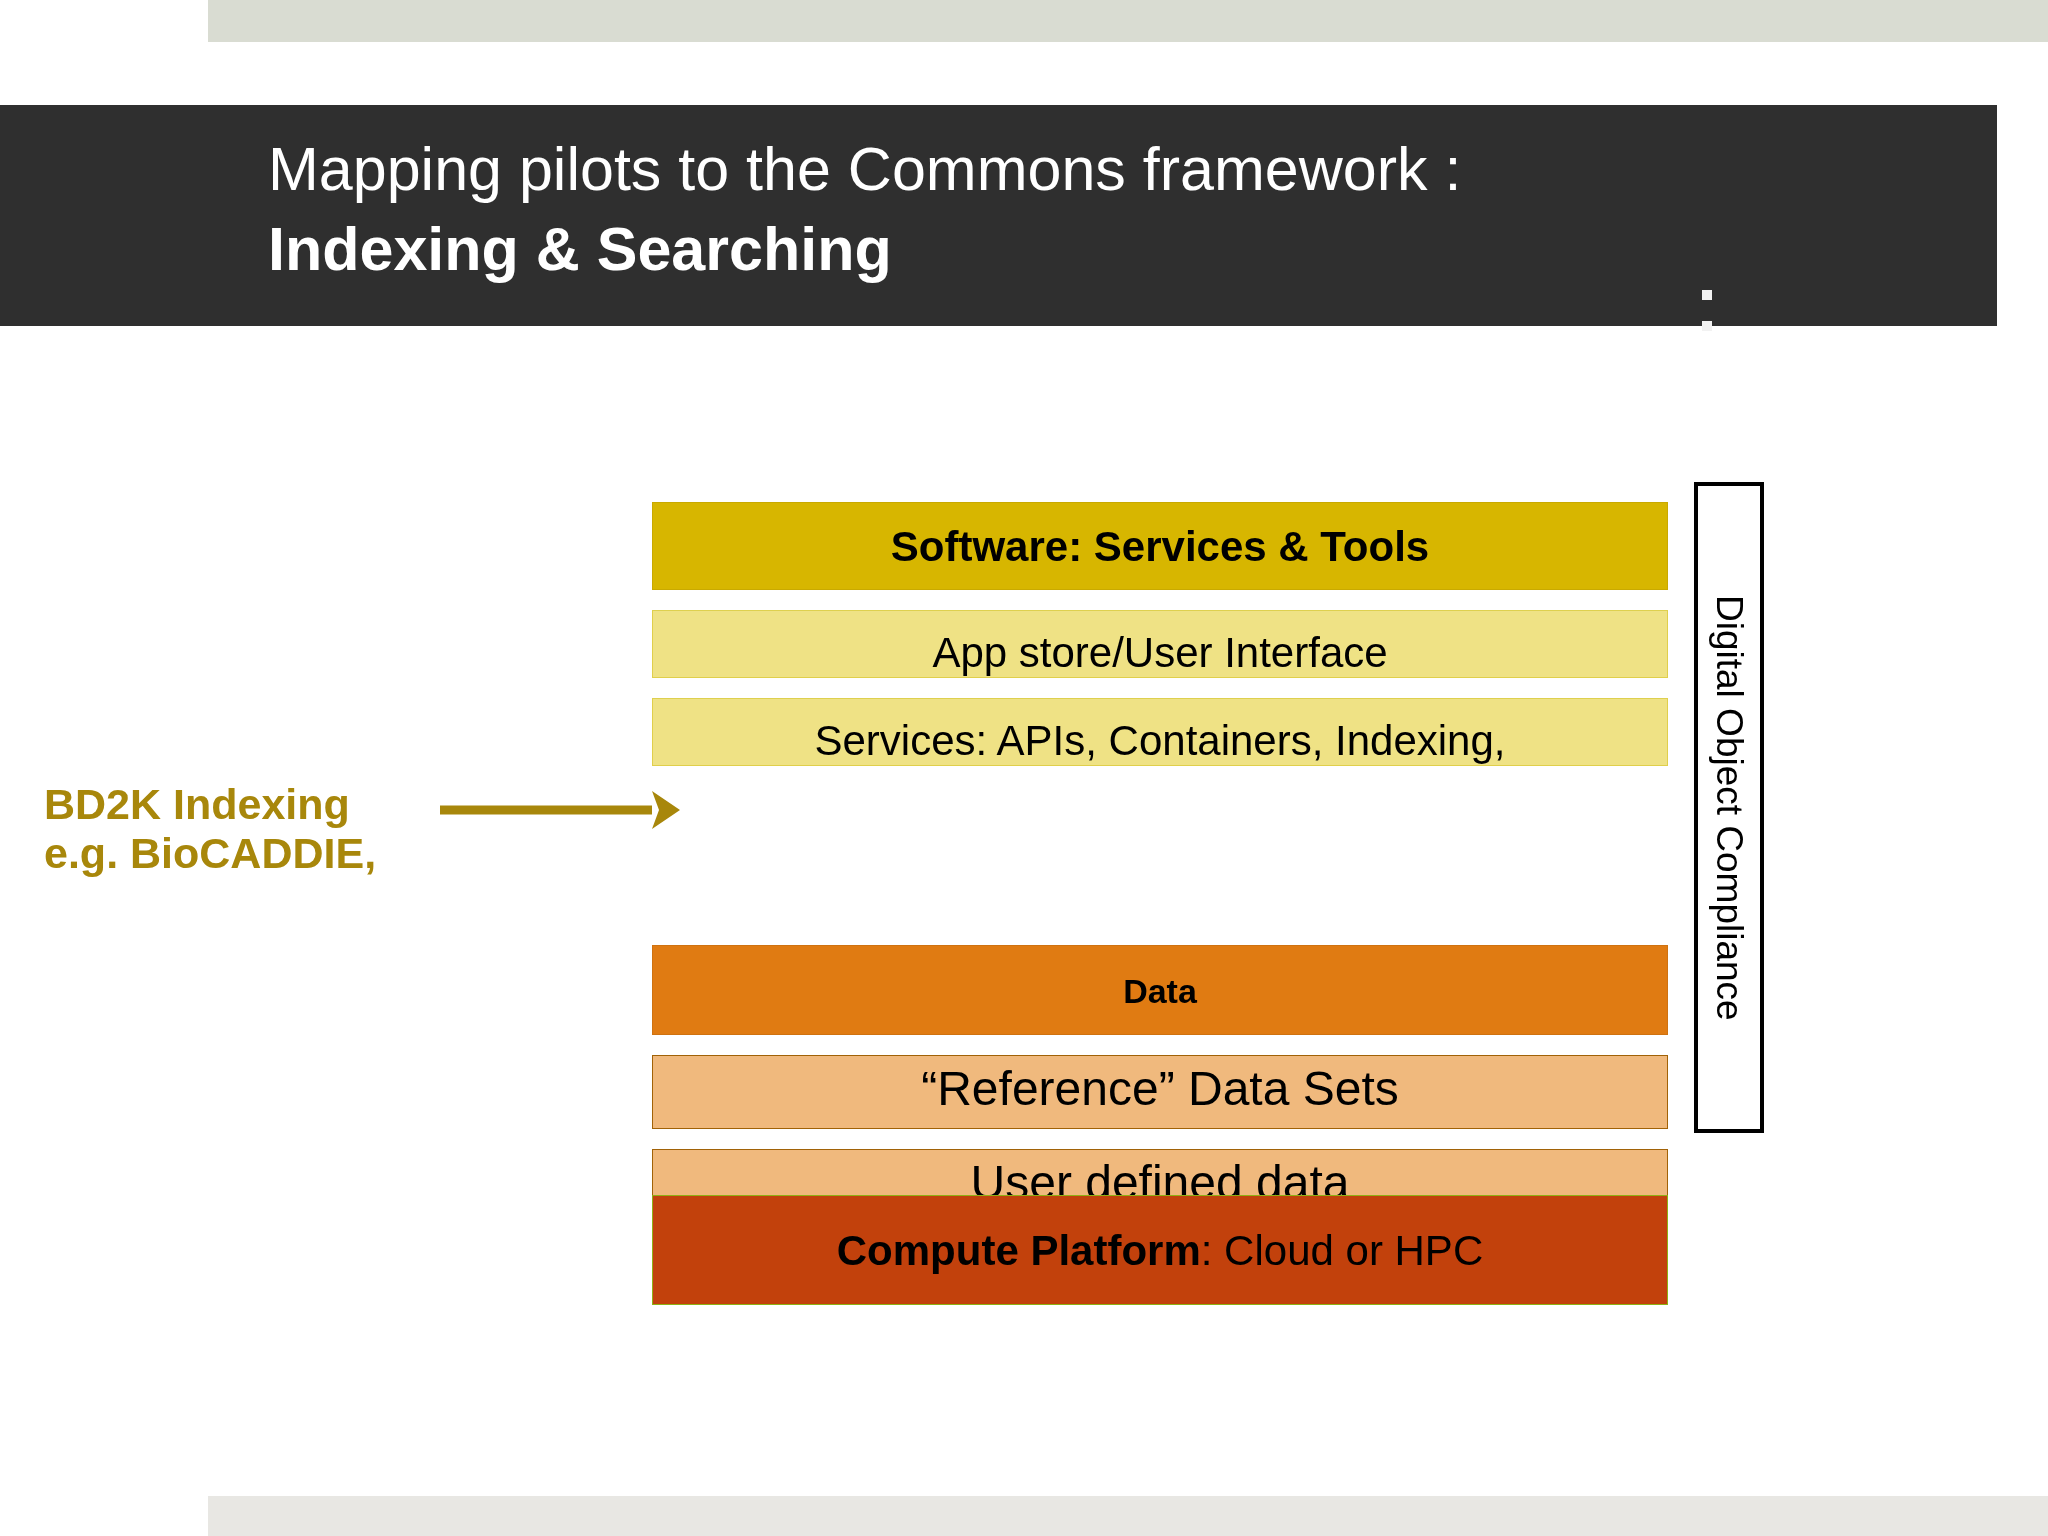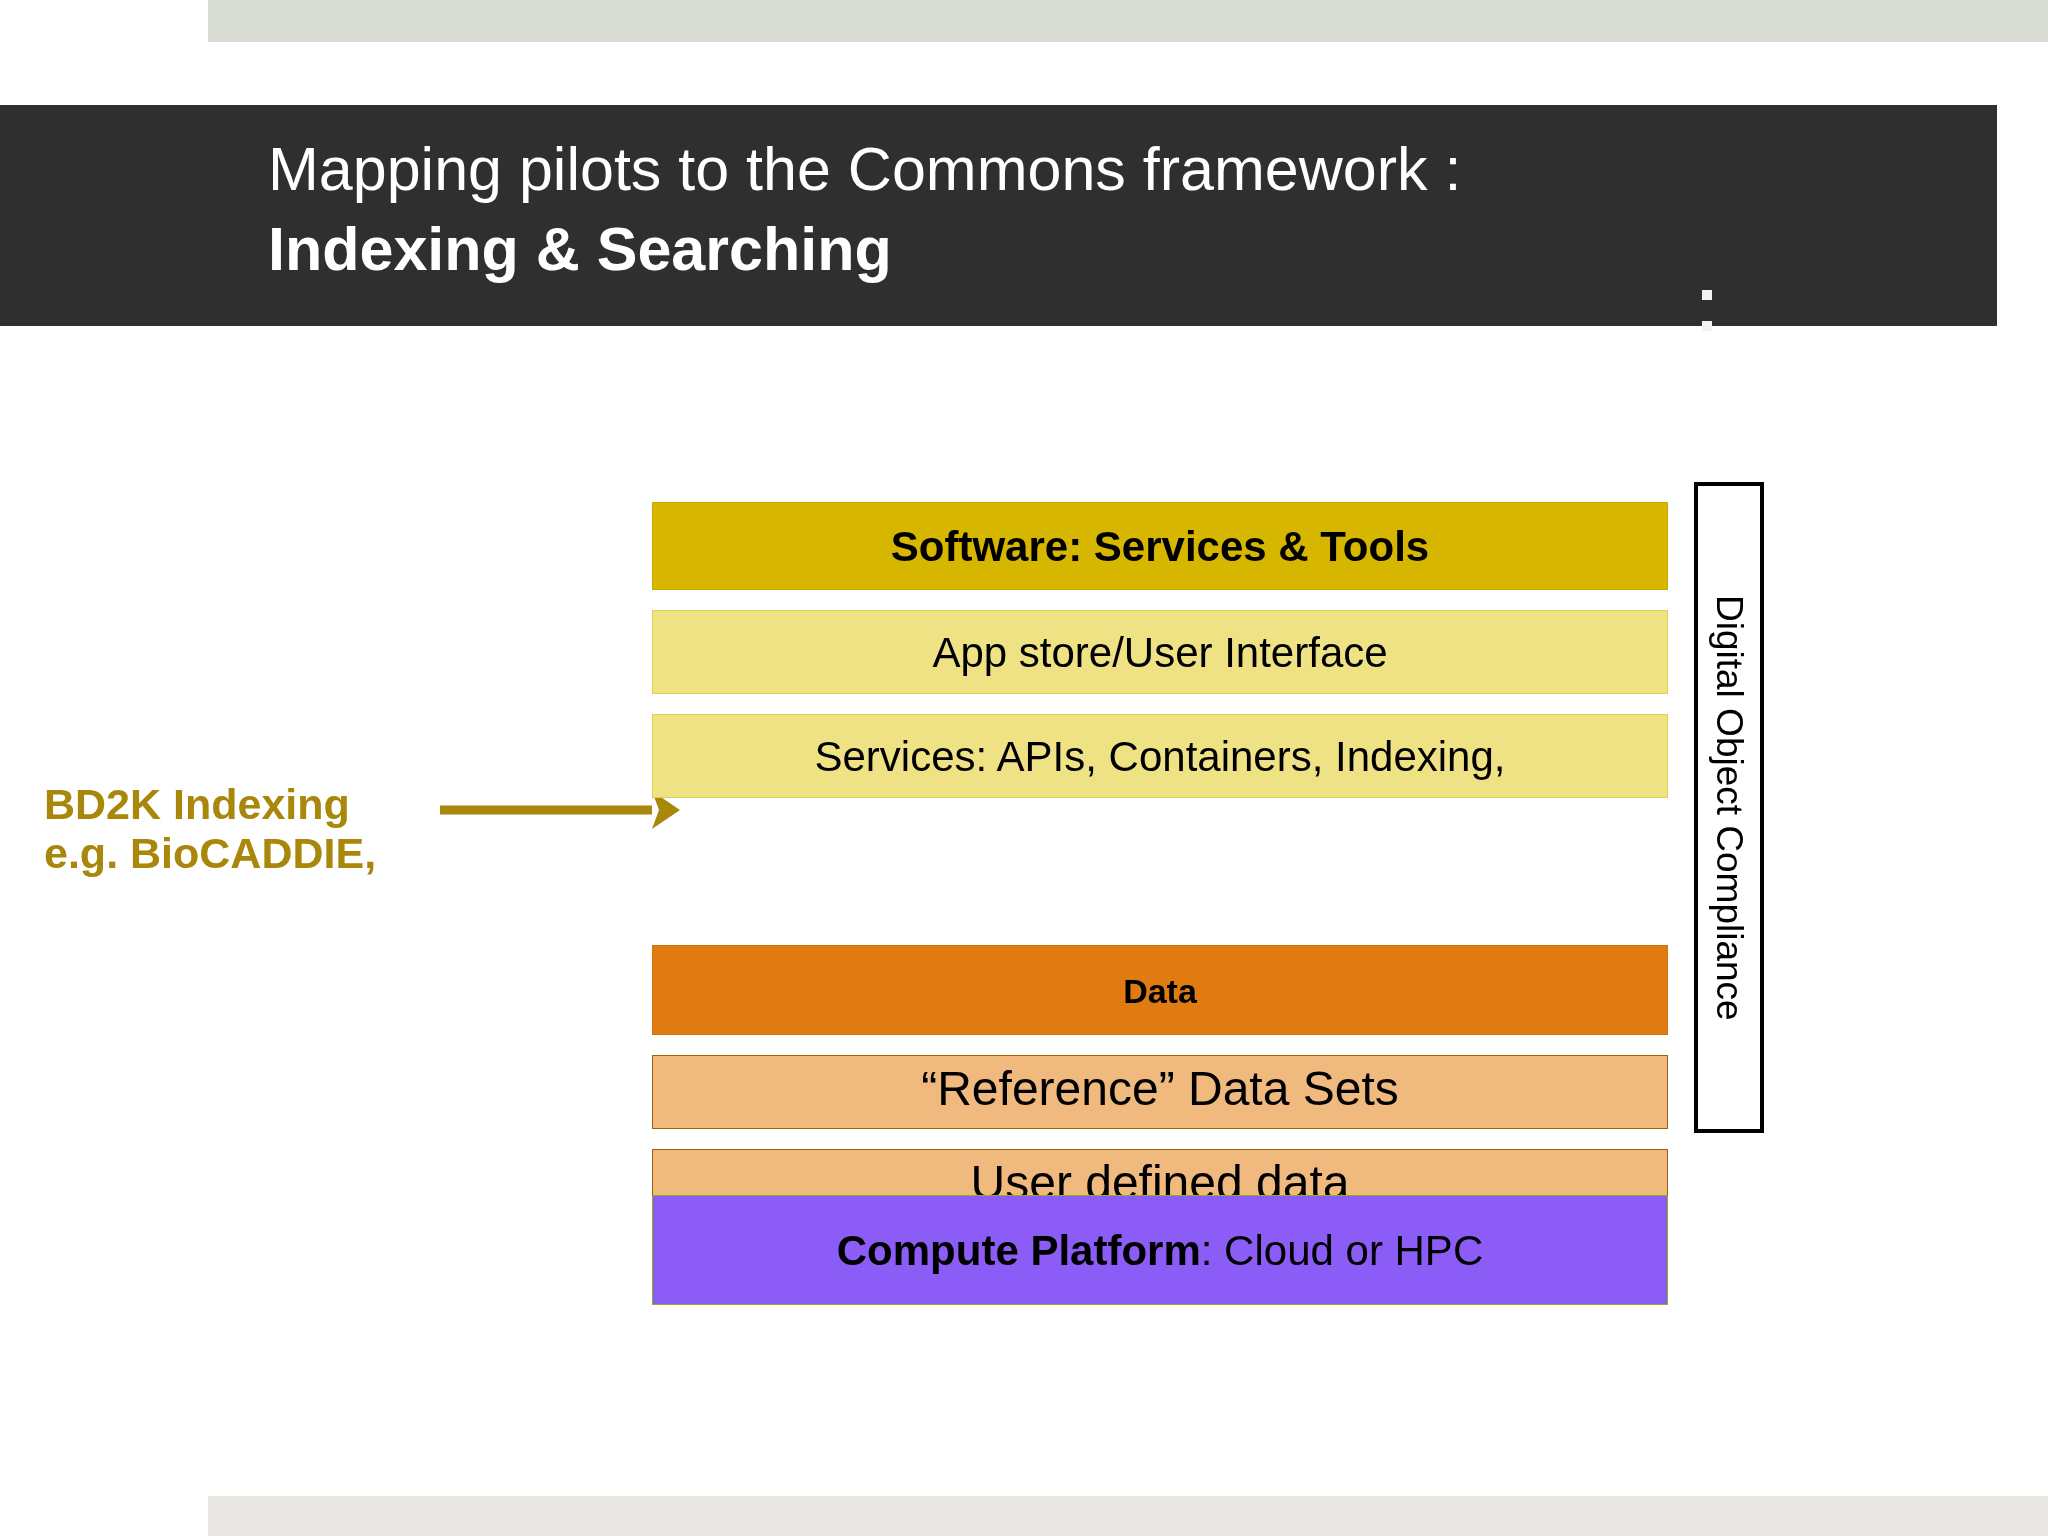--- a/index.html
+++ b/index.html
@@ -100,21 +100,21 @@
   }
   .row-sw-head {
     height: 88px;
     line-height: 88px;
     background: #d7b600;
     border: 1px solid #c9a900;
     font-size: 42px;
     font-weight: bold;
   }
   .row-sw {
-    height: 84px;
+    height: 68px;
     line-height: 84px;
     background: #efe285;
     border: 1px solid #e0cf4b;
     border-top: 1px solid #ded04f;
     font-size: 42px;
     font-weight: normal;
   }
 
   
   .stack-data {
@@ -141,21 +141,21 @@
   }
 
   
   .row-compute {
     position: absolute;
     left: 652px;
     top: 1195px;
     width: 1016px;
     height: 110px;
     line-height: 110px;
-    background: #8b5cf6;
+    background: #c2410c;
     border: 1px solid #8fb114;
     box-sizing: border-box;
     text-align: center;
     font-size: 42px;
     color: #000000;
     white-space: nowrap;
   }
   .row-compute b { font-weight: bold; }
 
   

